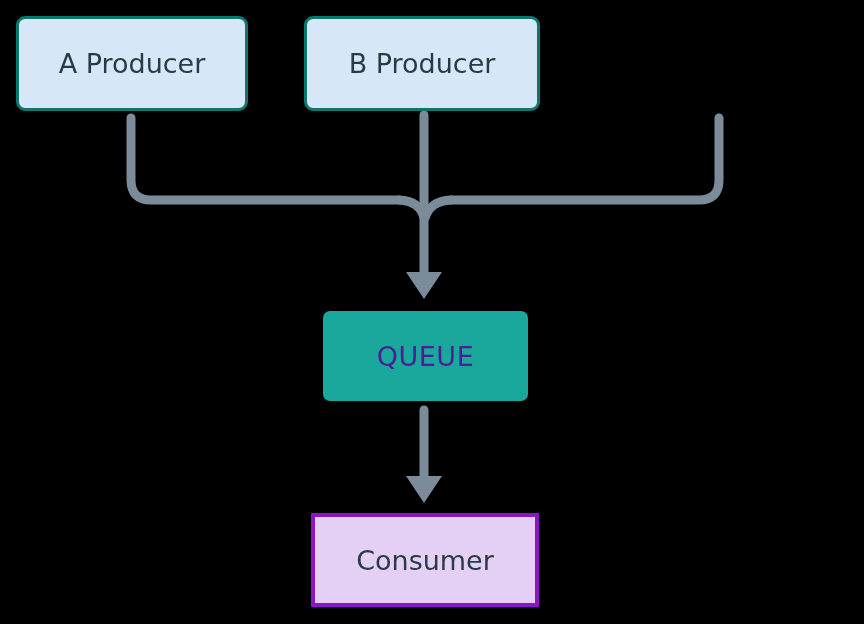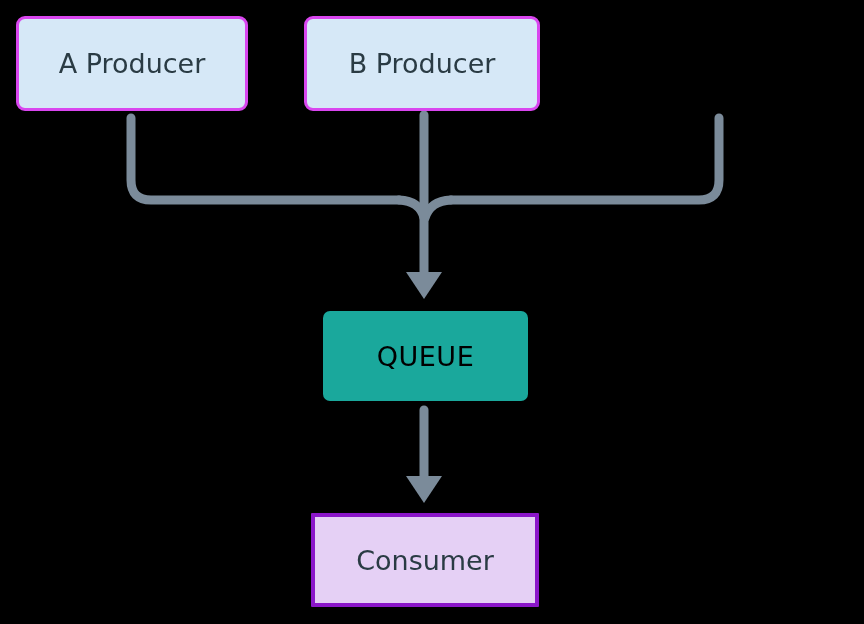--- a/index.html
+++ b/index.html
@@ -39,40 +39,40 @@
   }
   .node-label {
     display: block;
     white-space: nowrap;
   }
   
   .producer {
     top: 16px;
     height: 95px;
     background: #d6e8f7;
-    border: 3px solid #d946ef;
+    border: 3px solid #0f766e;
     border-radius: 9px;
     color: #2a3b44;
     font-size: 27px;
     font-weight: 400;
   }
   #node-producer-a { left: 16px;  width: 232px; }
   #node-producer-b { left: 304px; width: 236px; }
   #node-producer-c { left: 603px; width: 230px; }
 
   
   #node-queue {
     left: 323px;
     top: 311px;
     width: 205px;
     height: 90px;
     background: #1aa89c;
     border: none;
     border-radius: 7px;
-    color: #000000;
+    color: #4c1d95;
     font-size: 27px;
     font-weight: 400;
     letter-spacing: 0.5px;
   }
 
   
   #node-consumer {
     left: 311px;
     top: 513px;
     width: 228px;

